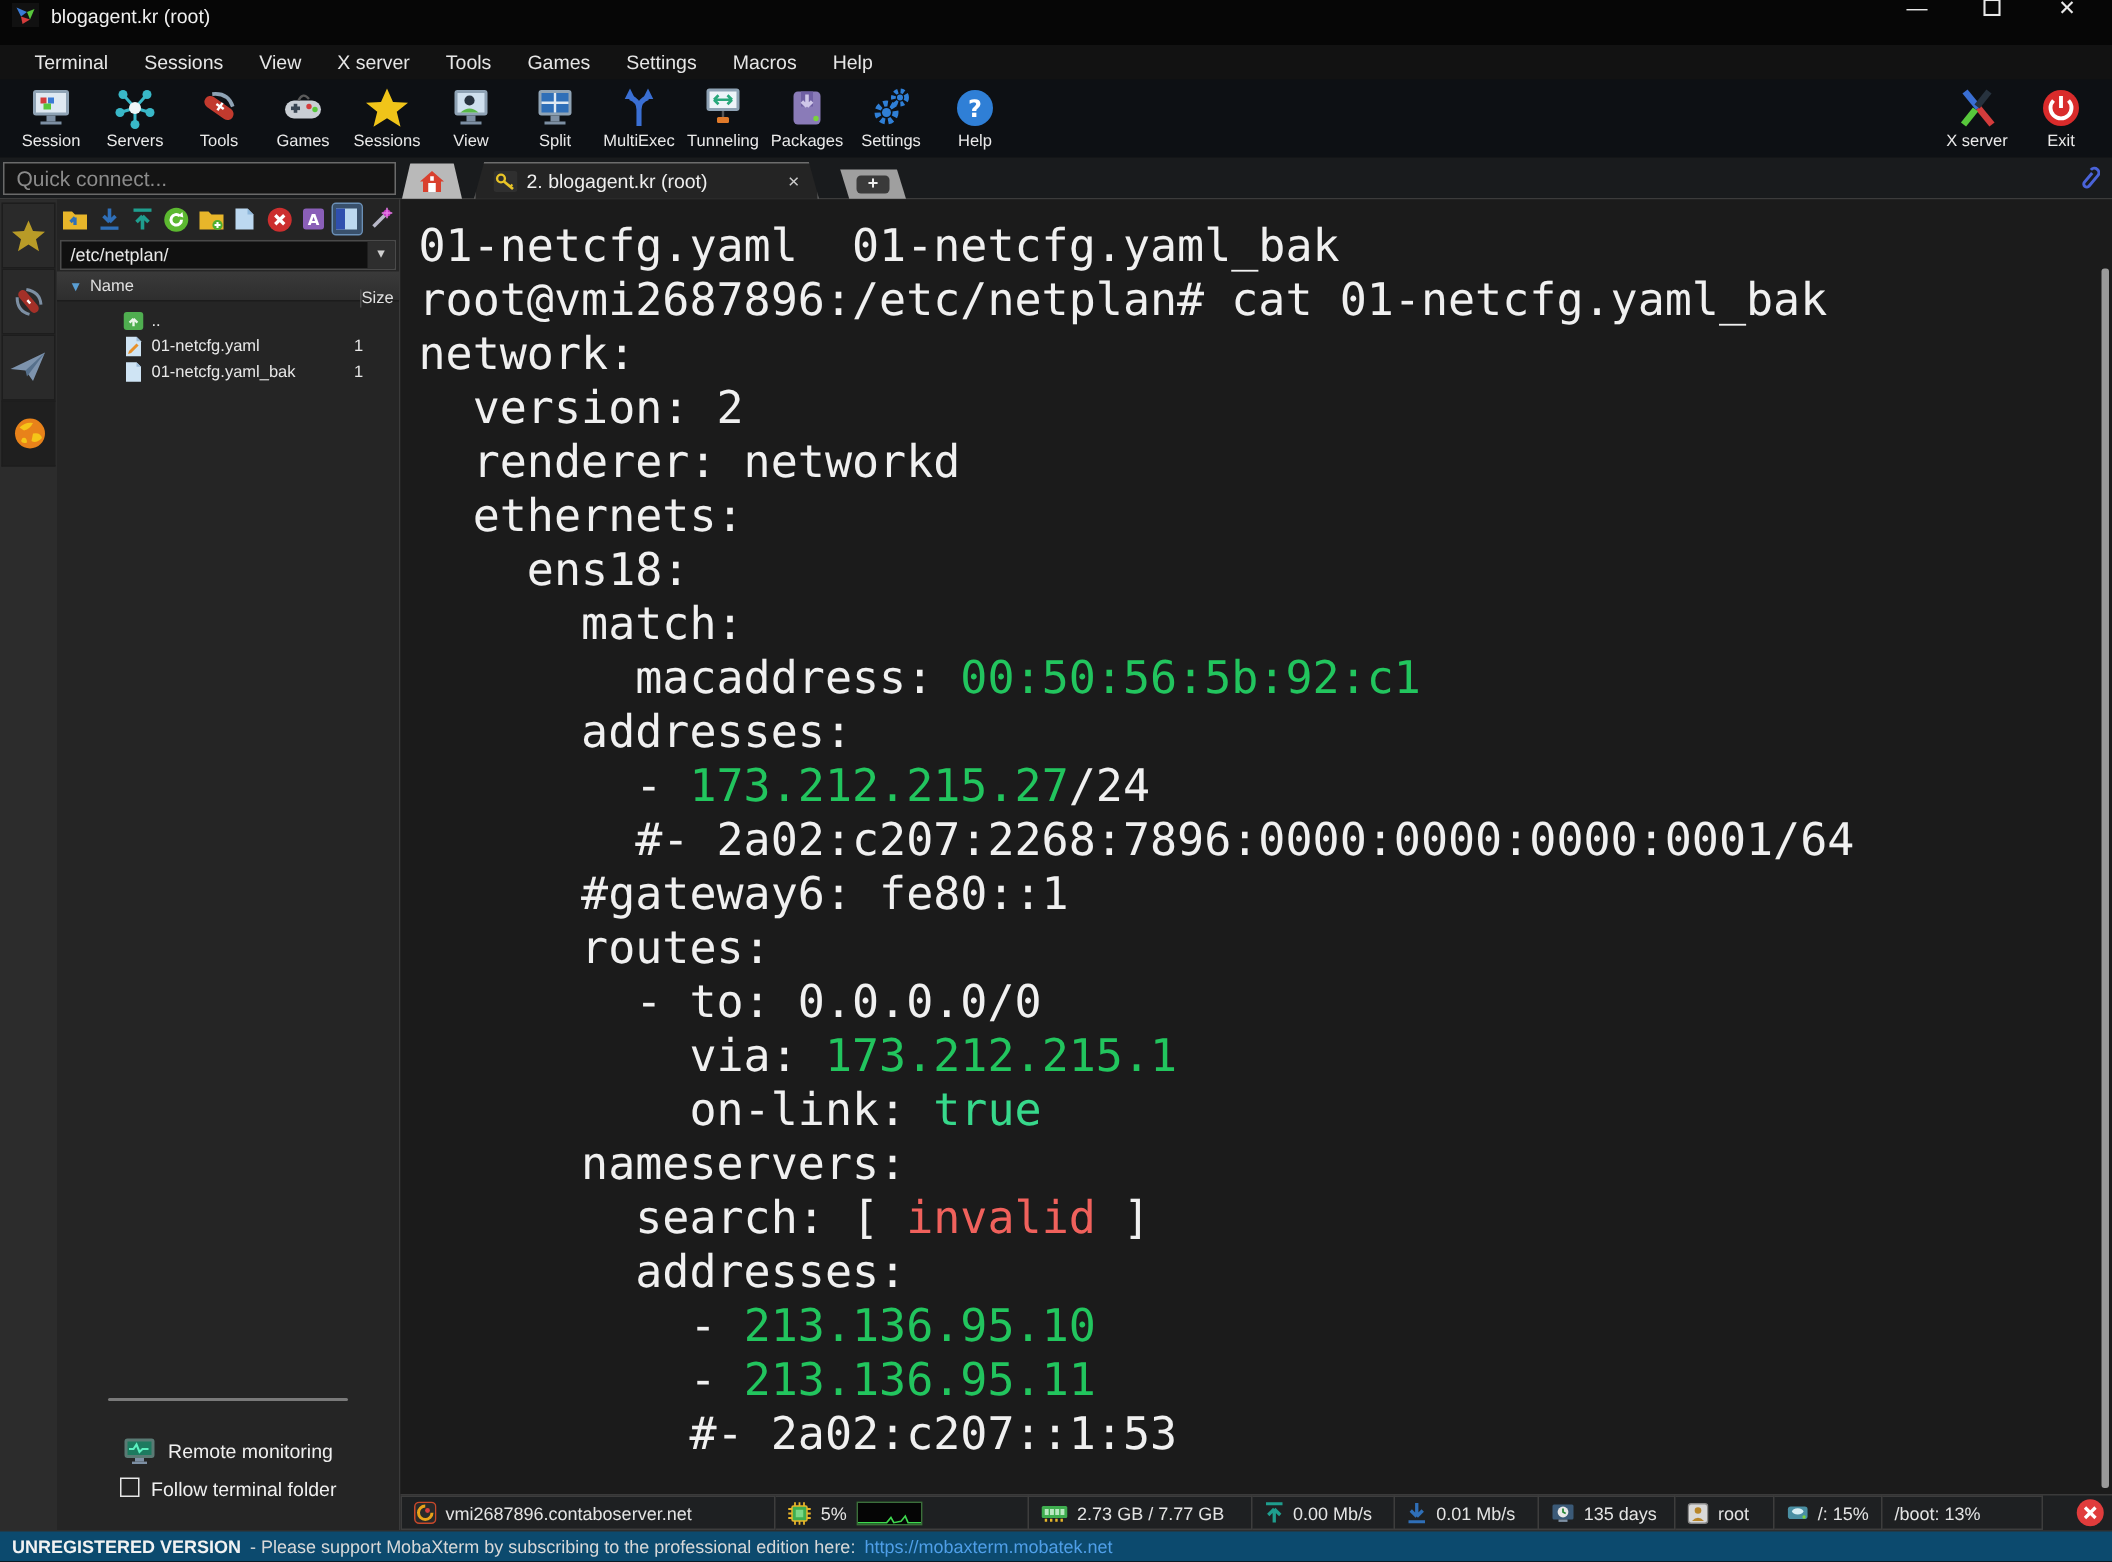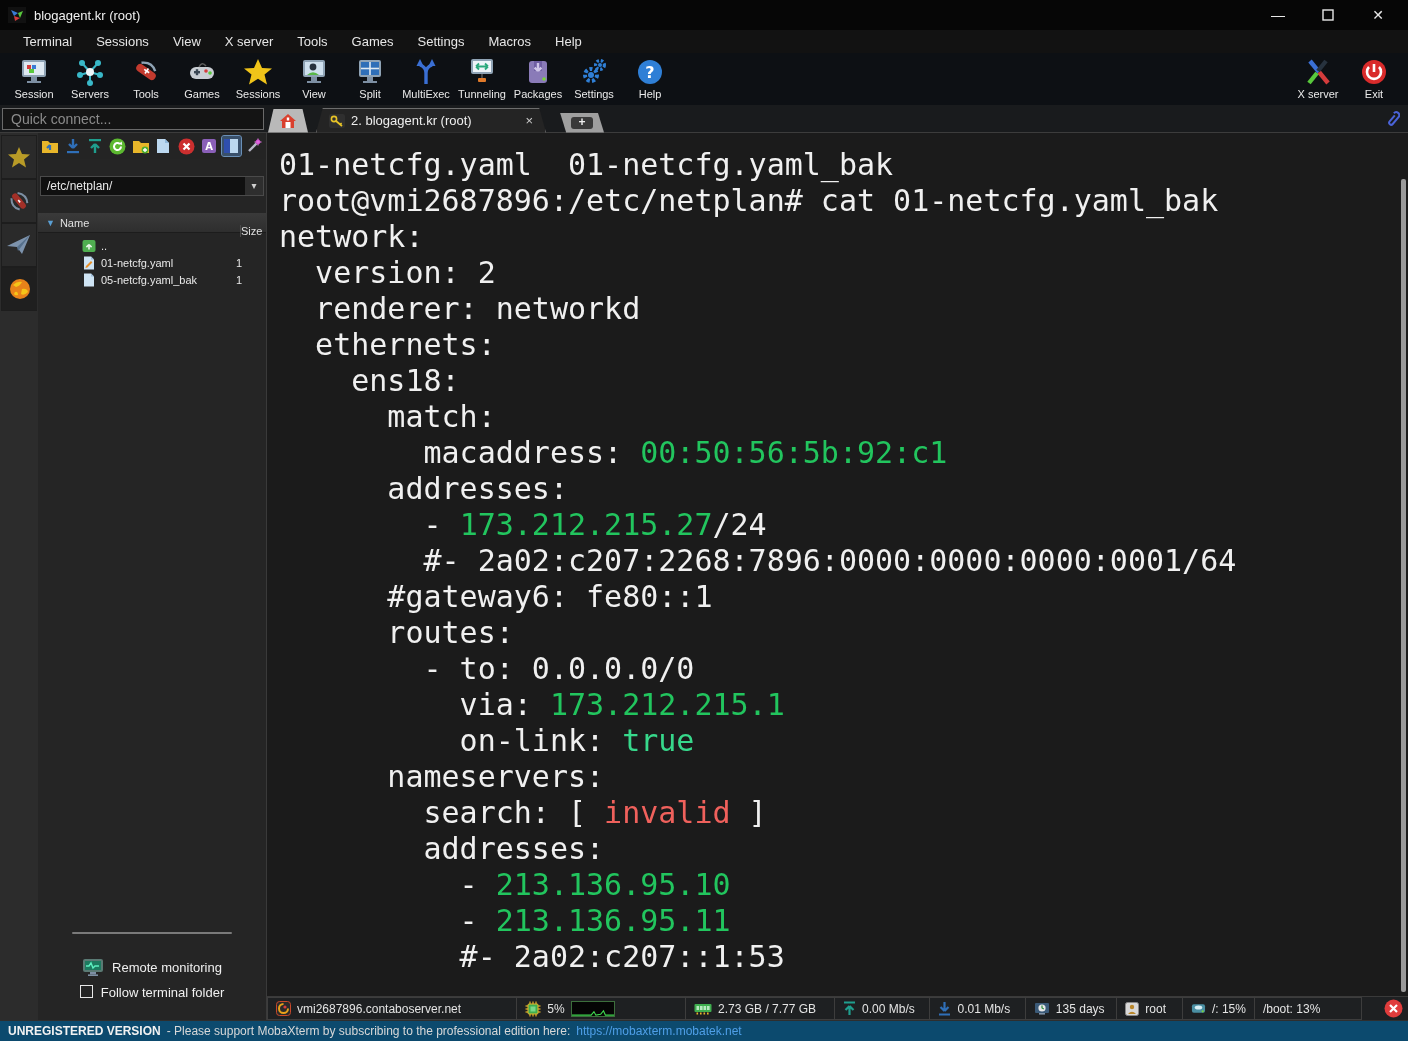--- a/index.html
+++ b/index.html
@@ -1,21 +1,21 @@
 <!DOCTYPE html>
 <html><head>
 <meta charset="utf-8">
 <style>
   * { margin:0; padding:0; box-sizing:border-box; }
   html,body { width:1408px; height:1041px; background:#000; overflow:hidden;
     font-family:"Liberation Sans", sans-serif; }
   .window { width:1408px; height:1041px; display:flex; flex-direction:column; background:#101010; }
 
   
-  .titlebar { height:30px; background:#060606; display:flex; align-items:center; padding:0 8px; flex:0 0 auto; }
+  .titlebar { height:30px; background:#060606; display:flex; align-items:flex-end; padding:12px 8px; flex:0 0 auto; }
   .titlebar .appicon { width:18px; height:16px; margin-right:8px; }
   .titlebar .title { color:#f0f0f0; font-size:13px; }
   .wincontrols { margin-left:auto; display:flex; align-items:center; gap:6px; }
   .winbtn { width:44px; height:26px; color:#e8e8e8; font-size:14px; display:flex; align-items:center; justify-content:center; cursor:pointer; }
 
   
   .menubar { height:23px; background:#121212; display:flex; align-items:center; padding-left:12px; gap:2px; flex:0 0 auto; }
   .menuitem { color:#e6e6e6; font-size:13px; padding:2px 11px; cursor:pointer; }
 
   
@@ -43,21 +43,21 @@
   
   .main { flex:1; display:flex; min-height:0; }
   .sidebar { width:267px; background:#252525; display:flex; flex:0 0 auto; border-right:1px solid #3a3a3a; }
   .vtabs { width:38px; background:#2c2c2c; display:flex; flex-direction:column; align-items:center; padding-top:2px; flex:0 0 auto; }
   .vtab { width:36px; height:44px; display:flex; align-items:center; justify-content:center; border:1px solid #1d1d1d; background:#2a2a2a; cursor:pointer; }
   .vtab.active { background:#1f1f1f; border-right:none; }
   .filepanel { flex:1; display:flex; flex-direction:column; min-width:0; }
   .ftoolbar { height:26px; display:flex; align-items:center; gap:3px; padding:2px 2px; background:#242424; }
   .fticon { width:21px; height:20px; display:flex; align-items:center; justify-content:center; cursor:pointer; border-radius:2px; }
   .fticon.selected { background:#39506b; outline:1px solid #6a90b8; }
-  .pathrow { display:flex; align-items:center; background:#101010; border:1px solid #4a4a4a; margin:17px 2px; height:20px; }
+  .pathrow { display:flex; align-items:center; background:#101010; border:1px solid #4a4a4a; margin:1px 2px; height:20px; }
   .pathtext { flex:1; color:#e8e8e8; font-size:12px; padding-left:6px; }
   .pathchev { width:18px; color:#cfcfcf; font-size:10px; text-align:center; cursor:pointer; background:#2e2e2e; height:100%; line-height:18px; }
   .fheader { height:20px; display:flex; align-items:center; background:linear-gradient(#3a3a3a,#2e2e2e); border-bottom:1px solid #1c1c1c; color:#e0e0e0; font-size:11px; }
   .fheader .hname { flex:1; display:flex; align-items:center; gap:5px; padding-left:8px; }
   .sortarrow { color:#5a9fd4; font-size:9px; }
   .fheader .hsize { width:26px; border-left:1px solid #4a4a4a; padding-left:0;margin-top:16px; }
   .flist { flex:1; overflow:hidden; padding-top:4px; }
   .frow { height:17px; display:flex; align-items:center; color:#e8e8e8; font-size:11px; cursor:pointer; padding-left:44px; }
   .frow .ficon { width:14px; height:14px; margin-right:5px; flex:0 0 auto; }
   .frow .fname { flex:1; white-space:nowrap; overflow:hidden; }
@@ -465,21 +465,21 @@
                 <path d="M4 10 l5-5 1.4 1.4-5 5 -2 0.6 z" fill="#e8902a"></path>
               </svg>
             <span class="fname">01-netcfg.yaml</span>
             <span class="fsize">1</span>
           </div>
           <div class="frow">
             <svg class="ficon" viewBox="0 0 14 14">
                 <path d="M2 0.5 h7 l3 3 v10 h-10 z" fill="#cfe4f4"></path>
                 <path d="M9 0.5 l3 3 h-3 z" fill="#9dbcd8"></path>
               </svg>
-            <span class="fname">05-netcfg.yaml_bak</span>
+            <span class="fname">01-netcfg.yaml_bak</span>
             <span class="fsize">1</span>
           </div>
         </div>
 
         <div class="sidebottom">
           <div class="sdivider"></div>
           <div class="remoterow">
             <svg width="22" height="19" viewBox="0 0 22 19">
                 <rect x="1" y="1" width="20" height="13" rx="2" fill="#5a7a74"></rect>
                 <rect x="3" y="3" width="16" height="9" fill="#1d7a5f"></rect>

